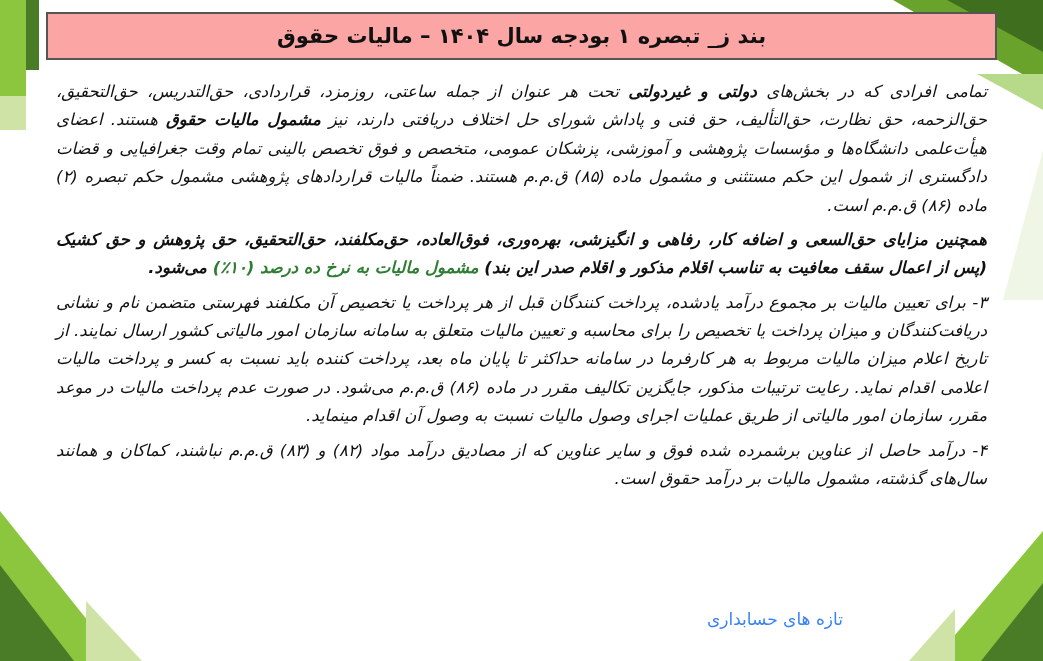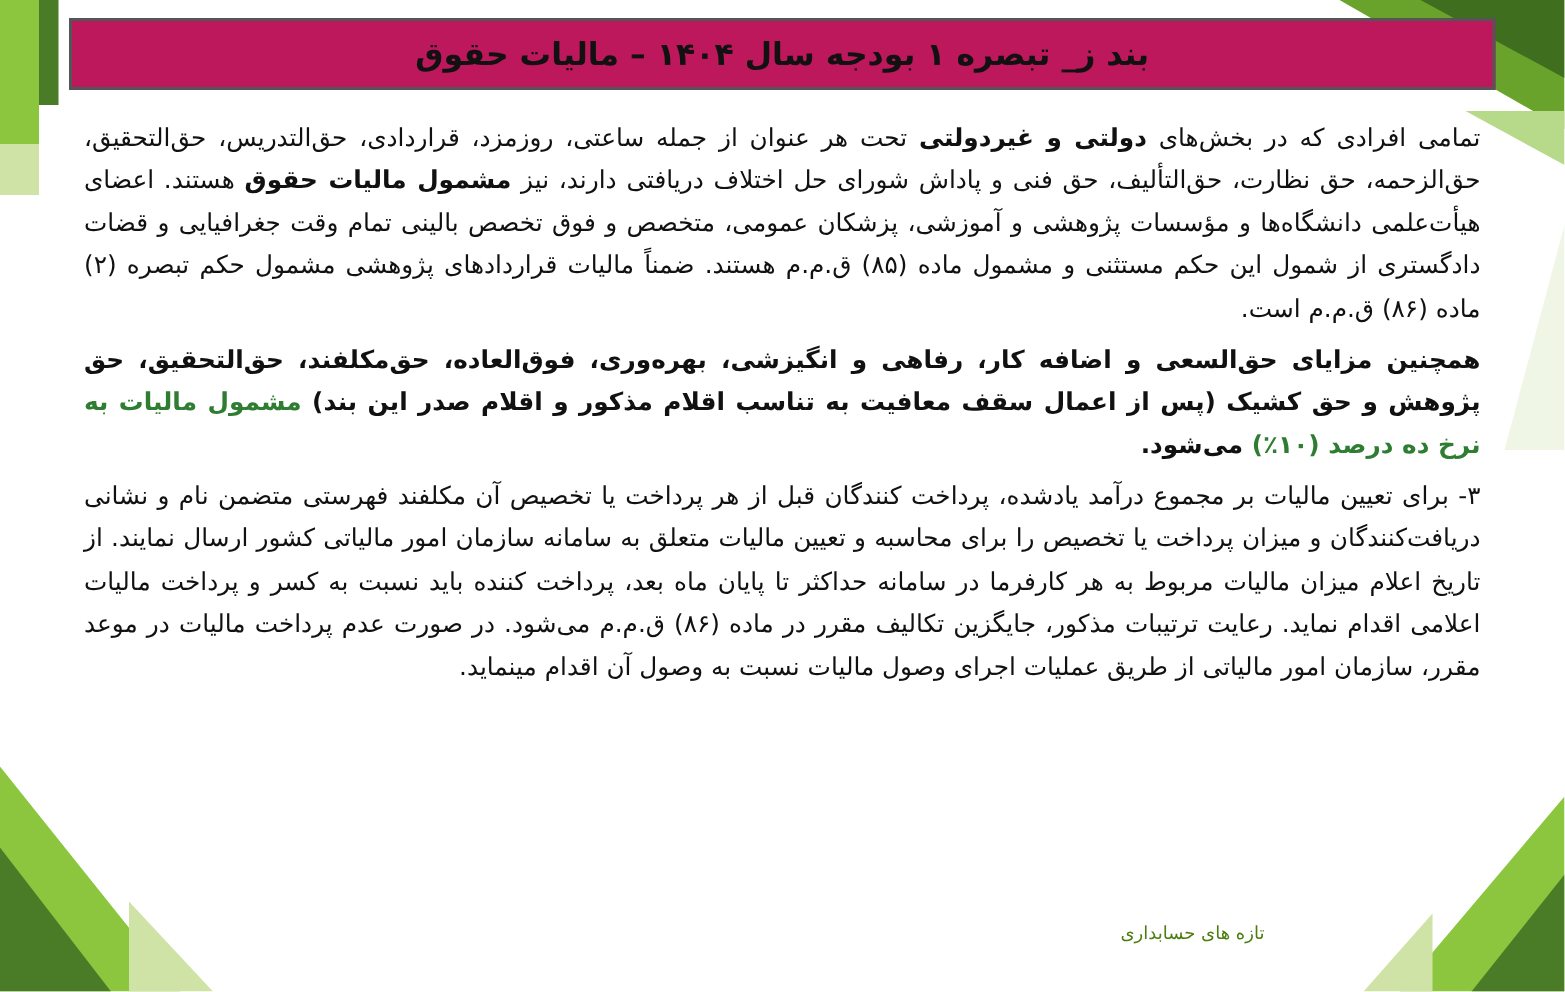--- a/index.html
+++ b/index.html
@@ -105,21 +105,21 @@
   }
 
   
   .title-box {
     position: absolute;
     left: 46px;
     right: 46px;
     top: 12px;
     height: 44px;
     border: 2px solid #555555;
-    background: #be185d;
+    background: #fca5a5;
     display: flex;
     align-items: center;
     justify-content: center;
     z-index: 5;
   }
   .title-text {
     font-size: 21px;
     font-weight: bold;
     color: #111111;
     letter-spacing: 0;
@@ -134,37 +134,38 @@
     top: 78px;
     z-index: 4;
   }
   p {
     margin: 0 0 6px 0;
     text-align: justify;
     text-justify: inter-word;
     font-size: 16.5px;
     line-height: 1.72;
     color: #111111;
+    font-style: italic;
   }
   .para-bold {
     font-weight: bold;
   }
   b, strong { font-weight: bold; }
   .hl-green {
     color: #2f7d32;
     font-weight: bold;
   }
 
   
   .footer-mark {
     position: absolute;
     right: 200px;
     bottom: 32px;
-    font-size: 12px;
-    color: #4d7c0f;
+    font-size: 17px;
+    color: #3b82f6;
     z-index: 6;
     white-space: nowrap;
   }
 </style>
 </head>
 <body>
 
 <div class="deco deco-tl-1"></div>
 <div class="deco deco-tl-2"></div>
 <div class="deco deco-tl-3"></div>
@@ -184,16 +185,17 @@
 </div>
 
 <div class="content">
 
   <p><span>تمامی افرادی که در بخش‌های </span><b>دولتی و غیردولتی</b><span> تحت هر عنوان از جمله ساعتی، روزمزد، قراردادی، حق‌التدریس، حق‌التحقیق، حق‌الزحمه، حق نظارت، حق‌التألیف، حق فنی و پاداش شورای حل اختلاف دریافتی دارند، نیز </span><b>مشمول مالیات حقوق</b><span> هستند. اعضای هیأت‌علمی دانشگاه‌ها و مؤسسات پژوهشی و آموزشی، پزشکان عمومی، متخصص و فوق تخصص بالینی تمام وقت جغرافیایی و قضات دادگستری از شمول این حکم مستثنی و مشمول ماده (۸۵) ق.م.م هستند. ضمناً مالیات قراردادهای پژوهشی مشمول حکم تبصره (۲) ماده (۸۶) ق.م.م است.</span></p>
 
   <p class="para-bold"><span>همچنین مزایای حق‌السعی و اضافه کار، رفاهی و انگیزشی، بهره‌وری، فوق‌العاده، حق‌مکلفند، حق‌التحقیق، حق پژوهش و حق کشیک (پس از اعمال سقف معافیت به تناسب اقلام مذکور و اقلام صدر این بند) </span><span class="hl-green">مشمول مالیات به نرخ ده درصد (۱۰٪)</span><span> می‌شود.</span></p>
 
   <p>۳- برای تعیین مالیات بر مجموع درآمد یادشده، پرداخت کنندگان قبل از هر پرداخت یا تخصیص آن مکلفند فهرستی متضمن نام و نشانی دریافت‌کنندگان و میزان پرداخت یا تخصیص را برای محاسبه و تعیین مالیات متعلق به سامانه سازمان امور مالیاتی کشور ارسال نمایند. از تاریخ اعلام میزان مالیات مربوط به هر کارفرما در سامانه حداکثر تا پایان ماه بعد، پرداخت کننده باید نسبت به کسر و پرداخت مالیات اعلامی اقدام نماید. رعایت ترتیبات مذکور، جایگزین تکالیف مقرر در ماده (۸۶) ق.م.م می‌شود. در صورت عدم پرداخت مالیات در موعد مقرر، سازمان امور مالیاتی از طریق عملیات اجرای وصول مالیات نسبت به وصول آن اقدام مینماید.</p>
 
+  <p>۴- درآمد حاصل از عناوین برشمرده شده فوق و سایر عناوین که از مصادیق درآمد مواد (۸۲) و (۸۳) ق.م.م نباشند، کماکان و همانند سال‌های گذشته، مشمول مالیات بر درآمد حقوق است.</p>
 
 </div>
 
 <div class="footer-mark">تازه های حسابداری</div>
 
 </body></html>

